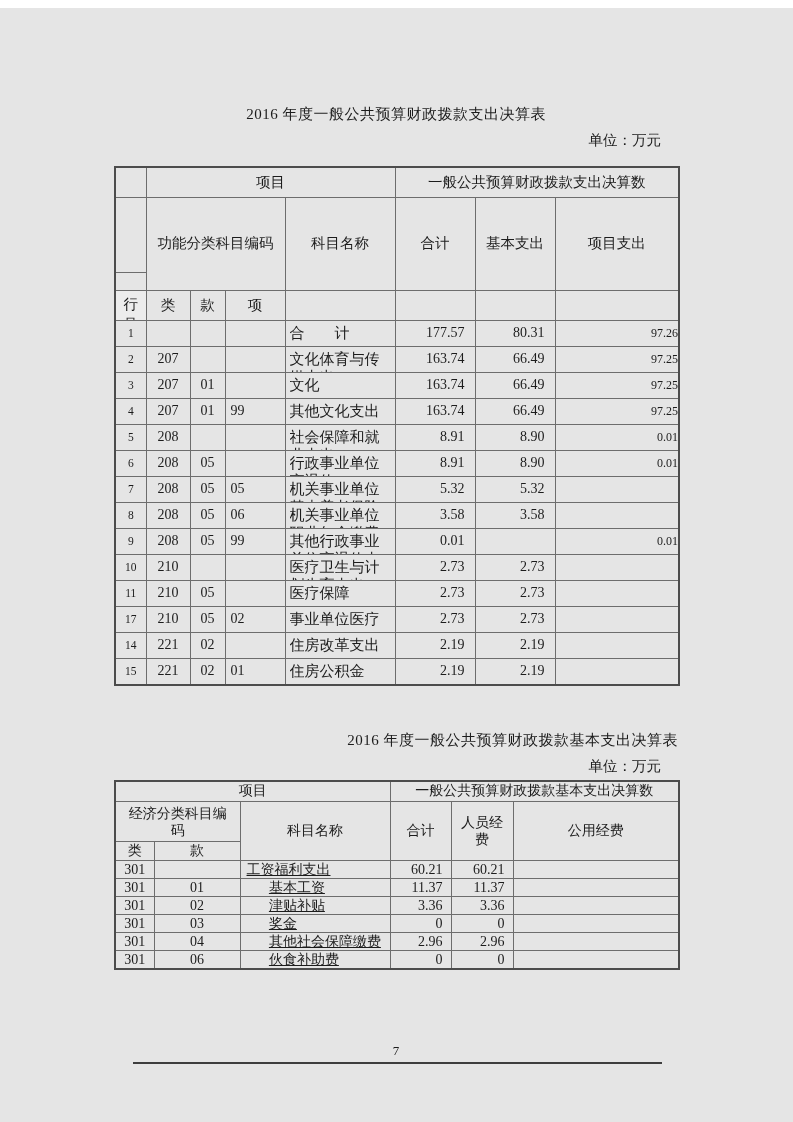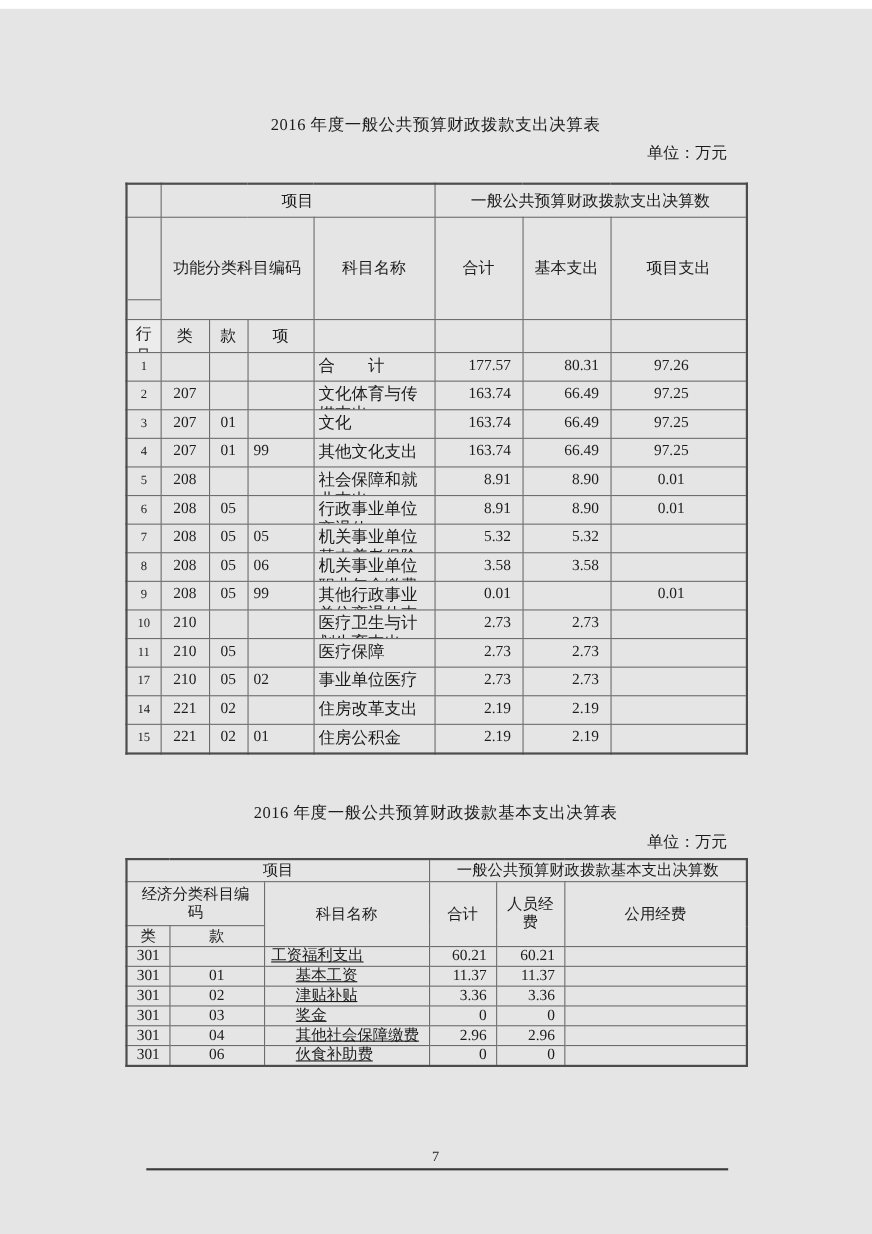--- a/index.html
+++ b/index.html
@@ -23,21 +23,21 @@
     width: 564px;
   }
   .doc-title {
     margin-top: 96px;
     text-align: center;
     font-size: 15px;
     line-height: 20px;
     font-weight: normal;
     letter-spacing: 0.5px;
   }
-  .doc-title.second { margin-top: 44px; }
+  .doc-title.second { margin-top: 44px; text-align: right; }
   .unit-label {
     margin-top: 7px;
     text-align: right;
     padding-right: 17px;
     font-size: 14.5px;
     line-height: 18px;
   }
   table {
     border-collapse: collapse;
     table-layout: fixed;
@@ -81,21 +81,21 @@
   td.code-l { text-align: left; padding-left: 5px; font-size: 14px; }
   td.name { padding: 0 4px; vertical-align: top; }
   td.name .clip {
     height: 25px;
     overflow: hidden;
     line-height: 18px;
     padding-top: 3px;
     font-size: 15px;
   }
   td.num { text-align: right; padding-right: 10px; font-size: 14px; }
-  td.num-wide { text-align: center; padding-right: 13px; font-size: 14px; }
+  td.num-wide { text-align: right; font-size: 12px; }
   
   tr.t2-h1 { height: 21px; }
   tr.t2-h2 { height: 40px; }
   tr.t2-h3 { height: 19px; }
   table.t2 td { font-size: 14px; }
   td.pre { white-space: pre-line; line-height: 17px; }
   td.t2name { padding: 0 6px; font-size: 14.5px; line-height: 17px; text-decoration: underline; }
   td.t2name.indent { text-indent: 1.6em; }
   td.t2num { text-align: right; padding-right: 8px; }
   .footer {

